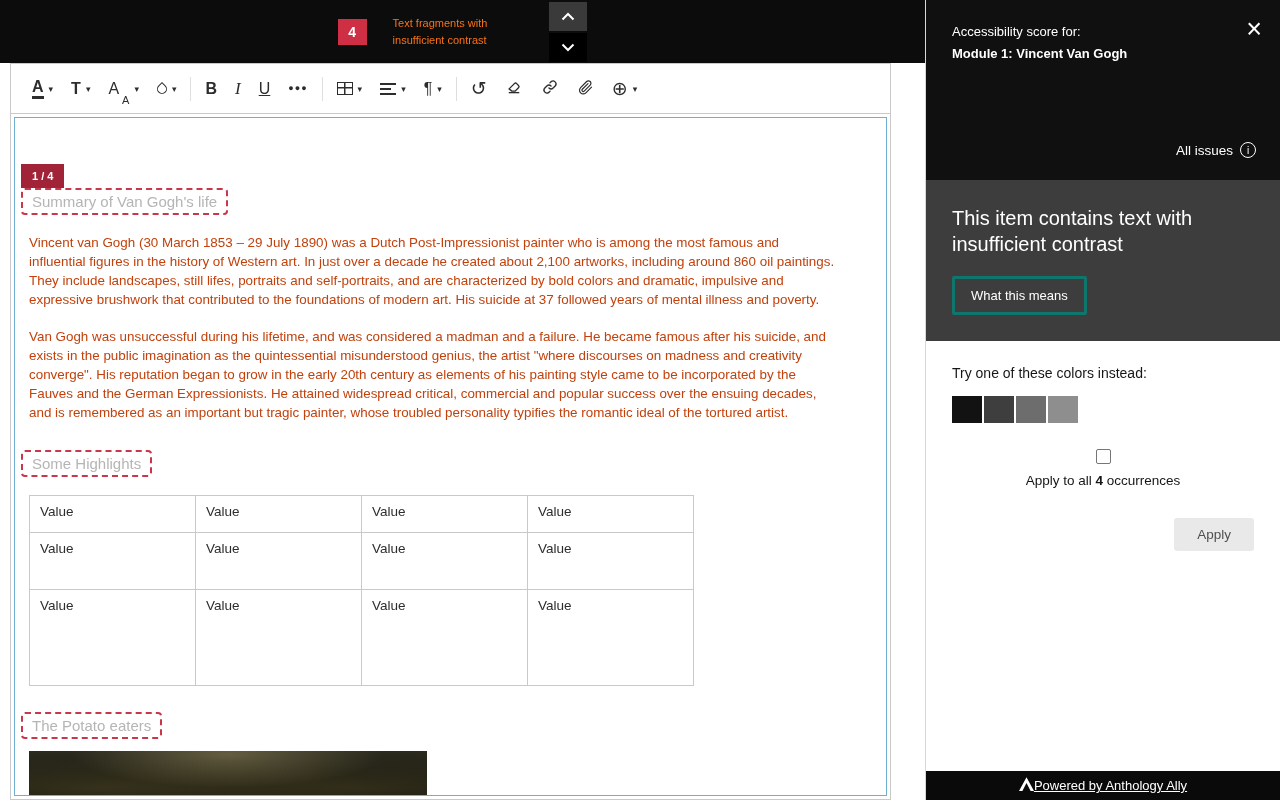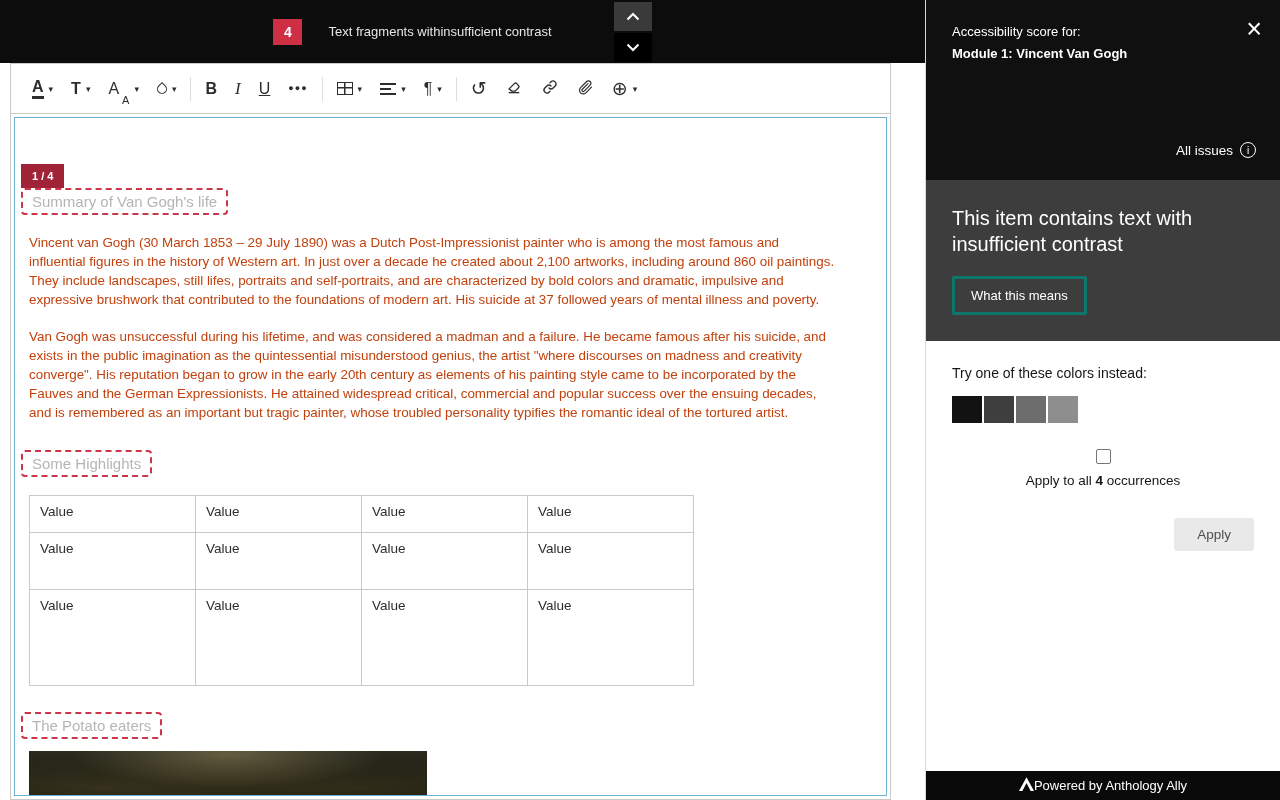--- a/index.html
+++ b/index.html
@@ -9,21 +9,21 @@
   
   .topbar {
     position: absolute; left: 0; top: 0; width: 925px; height: 63px;
     background: #0c0c0c; display: flex; align-items: center; justify-content: center;
   }
   .topbar-group { display: flex; align-items: center; }
   .issue-badge {
     width: 29px; height: 26px; color: #fff; font-size: 14px; font-weight: 700;
     display: flex; align-items: center; justify-content: center;
   }
-  .topbar-label { margin-left: 26px; color: #e5e5e5; font-size: 13px; line-height: 17px; display: flex; flex-direction: row; }
+  .topbar-label { margin-left: 26px; color: #f97316; font-size: 11px; line-height: 17px; display: flex; flex-direction: column; }
   .nav-stack { margin-left: 62px; display: flex; flex-direction: column; gap: 2px; }
   .nav-btn { width: 38px; height: 29px; border: none; display: flex; align-items: center; justify-content: center; cursor: pointer; }
   .nav-up { background: #3a3a3a; }
   .nav-down { background: #000; }
 
   
   .main { position: absolute; left: 0; top: 63px; width: 925px; height: 737px; background: #fff; }
   .editor {
     position: absolute; left: 10px; top: 0; width: 881px; height: 737px;
     border: 1px solid #c9c9c9; display: flex; flex-direction: column; background: #fff;
@@ -102,21 +102,21 @@
   .swatch-row { display: flex; gap: 2px; margin-top: 15px; }
   .swatch { width: 30px; height: 27px; border: none; padding: 0; cursor: pointer; }
   .apply-all { display: flex; align-items: center; gap: 9px; margin-top: 26px; font-size: 13.5px; color: #161616; flex-direction: column; }
   .checkbox { width: 15px; height: 15px; border: 1px solid #767676; border-radius: 2px; background: #fff; display: inline-block; cursor: pointer; }
   .bold { font-weight: 700; }
   .apply-row { display: flex; justify-content: flex-end; margin-top: 30px; }
   .apply-btn { background: #e9e9e9; border: none; color: #4f4f4f; font-size: 13.5px; padding: 9px 23px; border-radius: 3px; cursor: pointer; font-family: inherit; }
 
   .panel-footer {
     position: absolute; left: 0; right: 0; bottom: 0; height: 29px; background: #0a0a0a;
-    display: flex; align-items: center; justify-content: center; gap: 0; color: #fff; font-size: 13px;
+    display: flex; align-items: center; justify-content: center; gap: 0; color: #fff; font-size: 13px; text-decoration: underline;
   }
 </style>
 </head>
 <body>
 
 <header class="topbar">
   <div class="topbar-group">
     <div class="issue-badge" style="background: rgb(206, 47, 68);">4</div>
     <div class="topbar-label">
       <span>Text fragments with</span>

